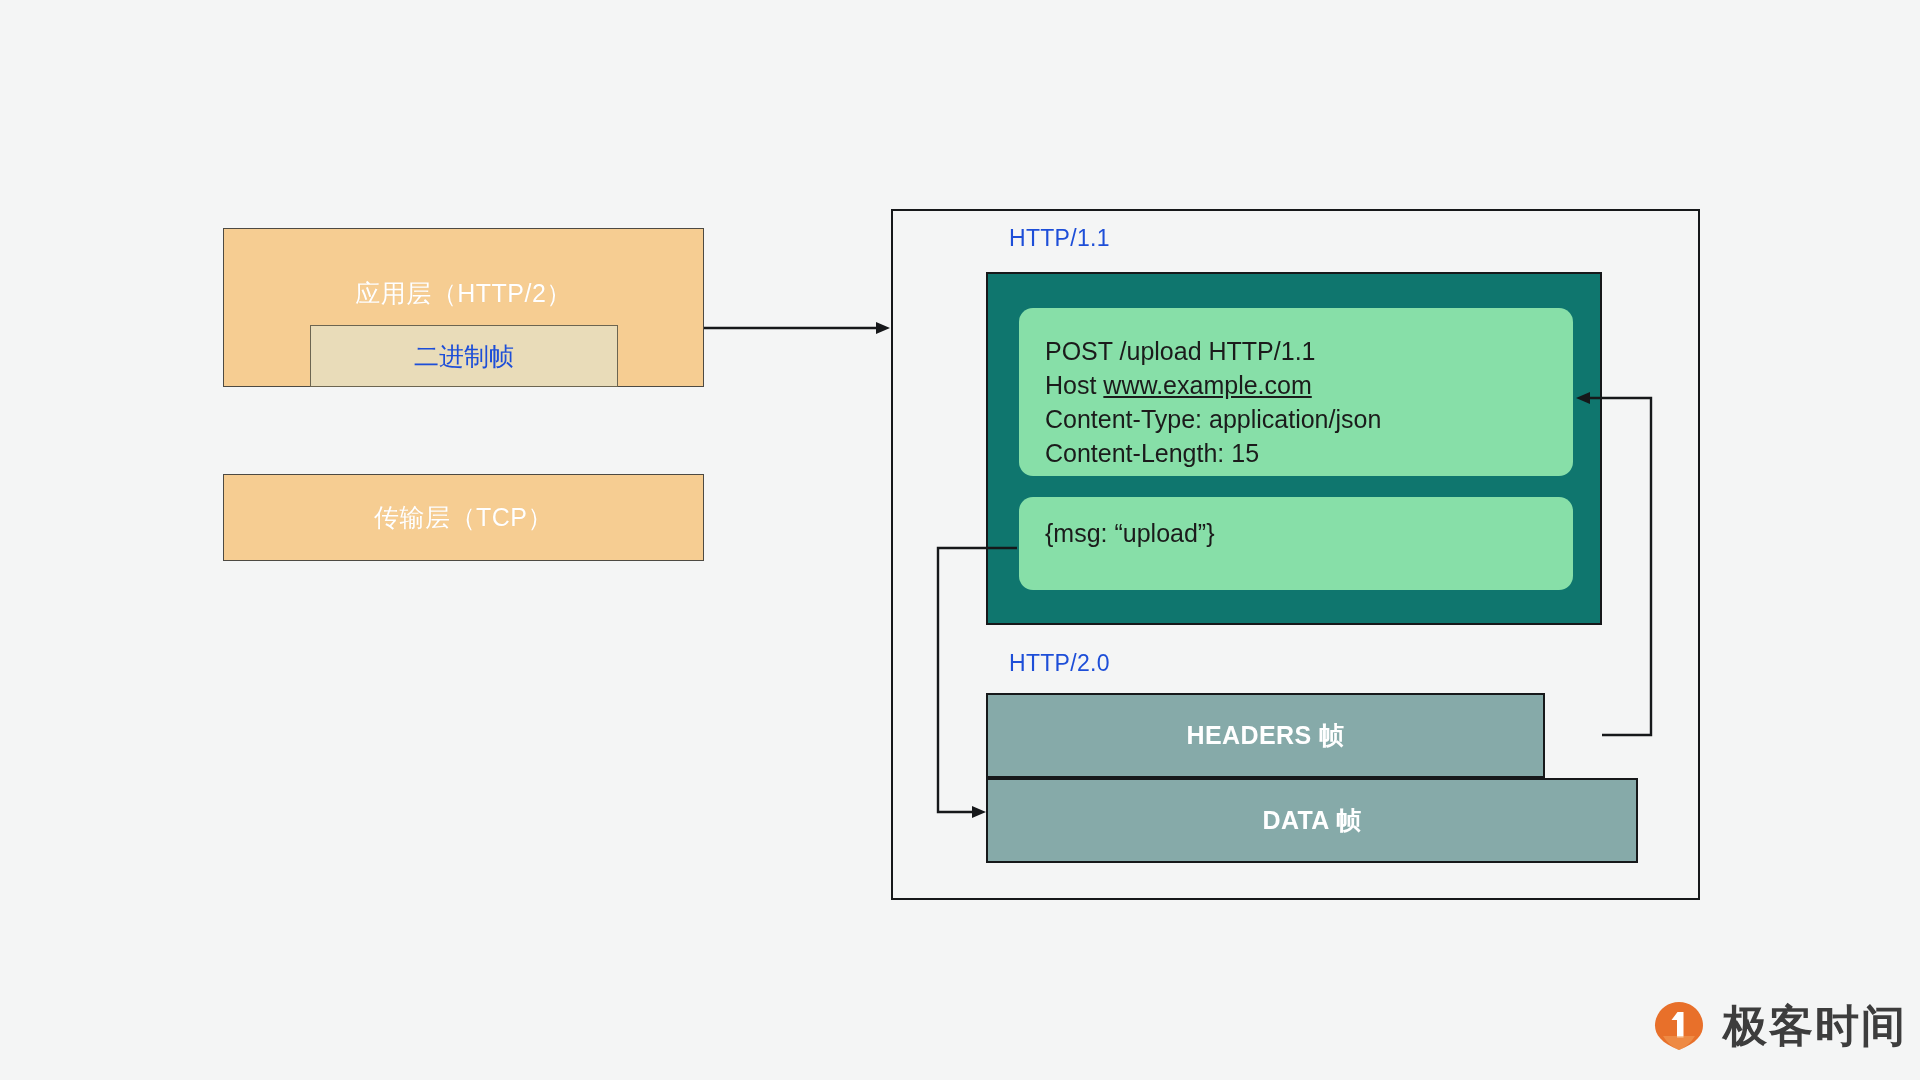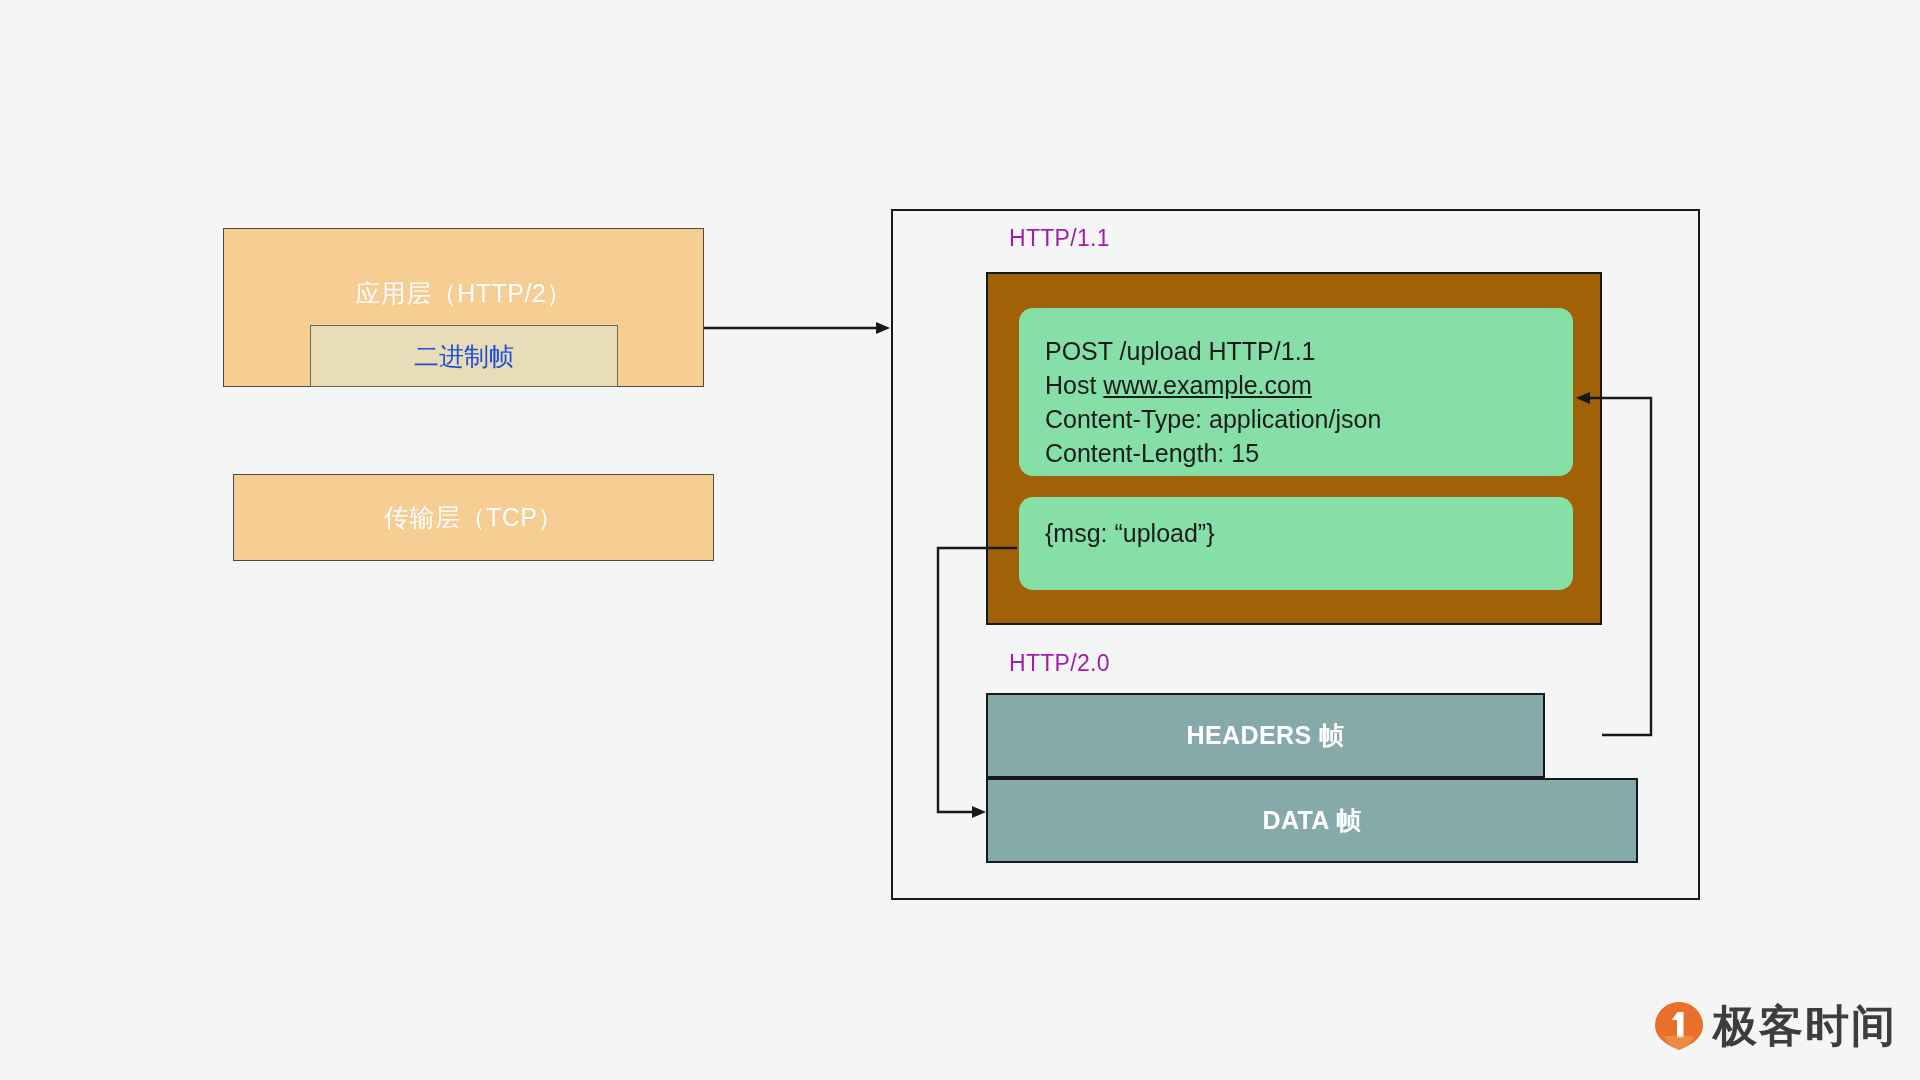--- a/index.html
+++ b/index.html
@@ -43,30 +43,30 @@
     font-size: 25px;
     font-weight: 500;
   }
 
   
   .outer-box {
     background: #f4f5f5;
     border: 2.4px solid #16181a;
   }
   .section-label {
-    color: #a21caf;
+    color: #1d4ed8;
     font-size: 23px;
     font-weight: 400;
     letter-spacing: .3px;
     white-space: nowrap;
   }
 
   
   .msg-container {
-    background: #a16207;
+    background: #0f766e;
     border: 2.2px solid #16181a;
     padding-left: 8px;
   }
   .msg-head {
     background: #87dfa8;
     border-radius: 14px;
     color: #1b1b1b;
     font-size: 25px;
     line-height: 34px;
     padding: 26px 0 26px 26px;
@@ -93,42 +93,42 @@
     font-size: 25px;
     font-weight: 700;
     letter-spacing: .4px;
   }
 
   
   .conn { stroke: #16181a; stroke-width: 2.4; fill: none; }
   .conn-head { fill: #16181a; }
 
   
-  .logo-wrap { display: flex; align-items: center; gap: 8px; }
+  .logo-wrap { display: flex; align-items: center; gap: 18px; }
   .logo-text {
     font-size: 44px;
     font-weight: 700;
     color: #3d3d3d;
     letter-spacing: 2px;
     line-height: 1;
   }
 </style>
 </head>
 <body>
 
 <div id="canvas">
 
   <div class="abs" style="left:223px; top:228px; width:481px; height:425px;">
 
     <div class="abs stack-layer app" style="left:0; top:0; width:481px; height:159px;">
       <span>应用层（HTTP/2）</span>
     </div>
 
 
-    <div class="abs stack-layer" style="left:0; top:246px; width:481px; height:87px;margin-left:10px;">
+    <div class="abs stack-layer" style="left:0; top:246px; width:481px; height:87px;">
       <span>传输层（TCP）</span>
     </div>
 
 
     <div class="abs binary-frame" style="left:87px; top:97px; width:308px; height:62px;">
       <span>二进制帧</span>
     </div>
   </div>
 
   <div class="abs outer-box" style="left:891px; top:209px; width:809px; height:691px;"></div>

